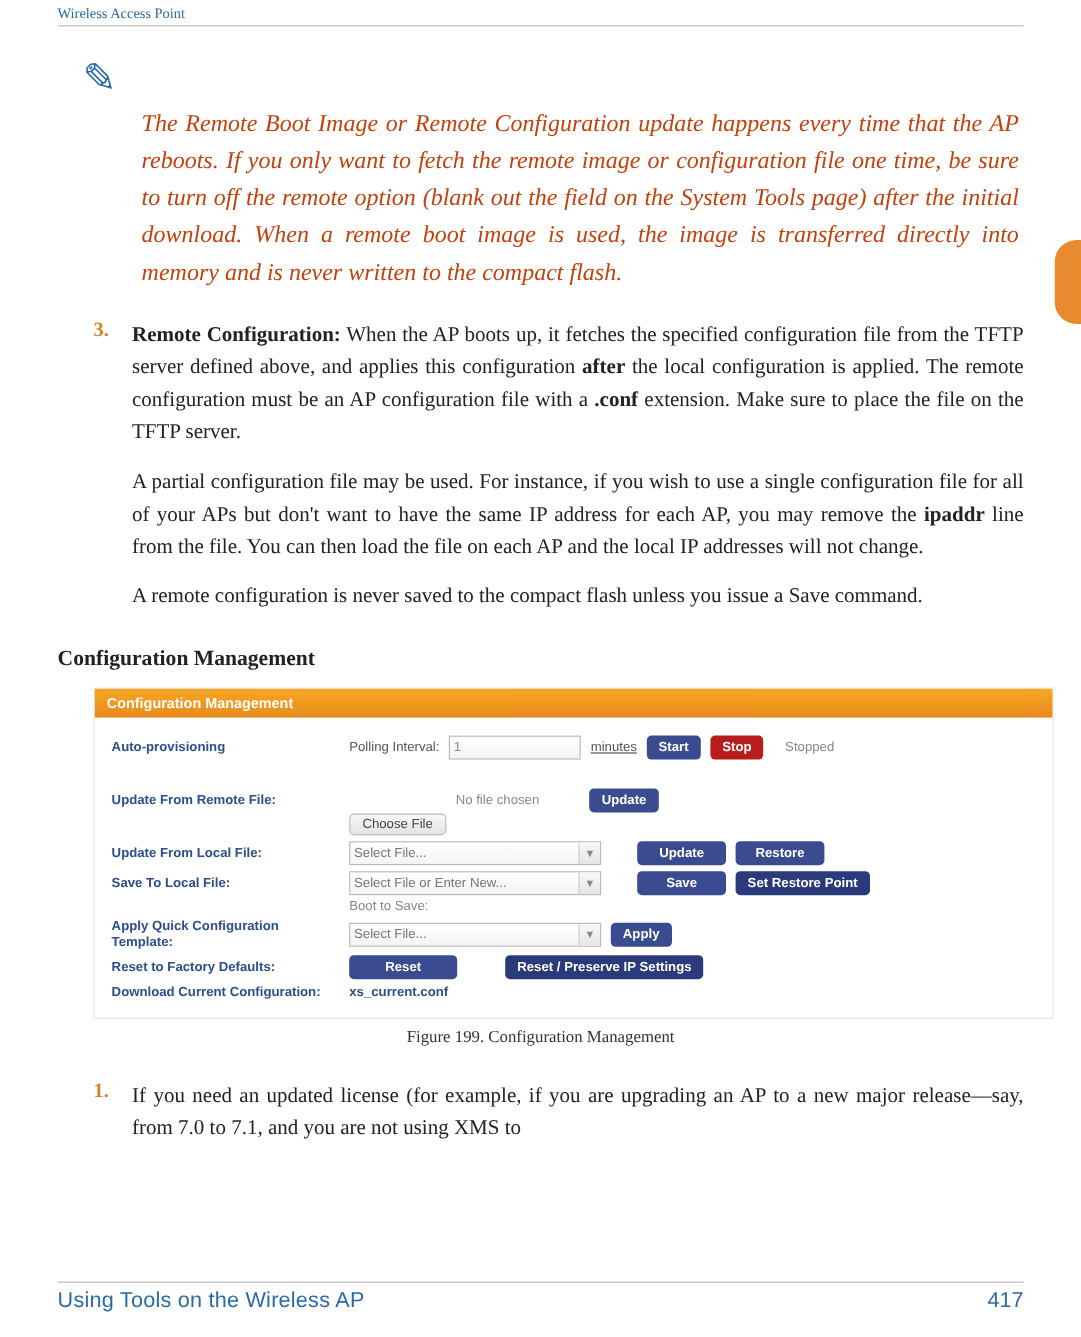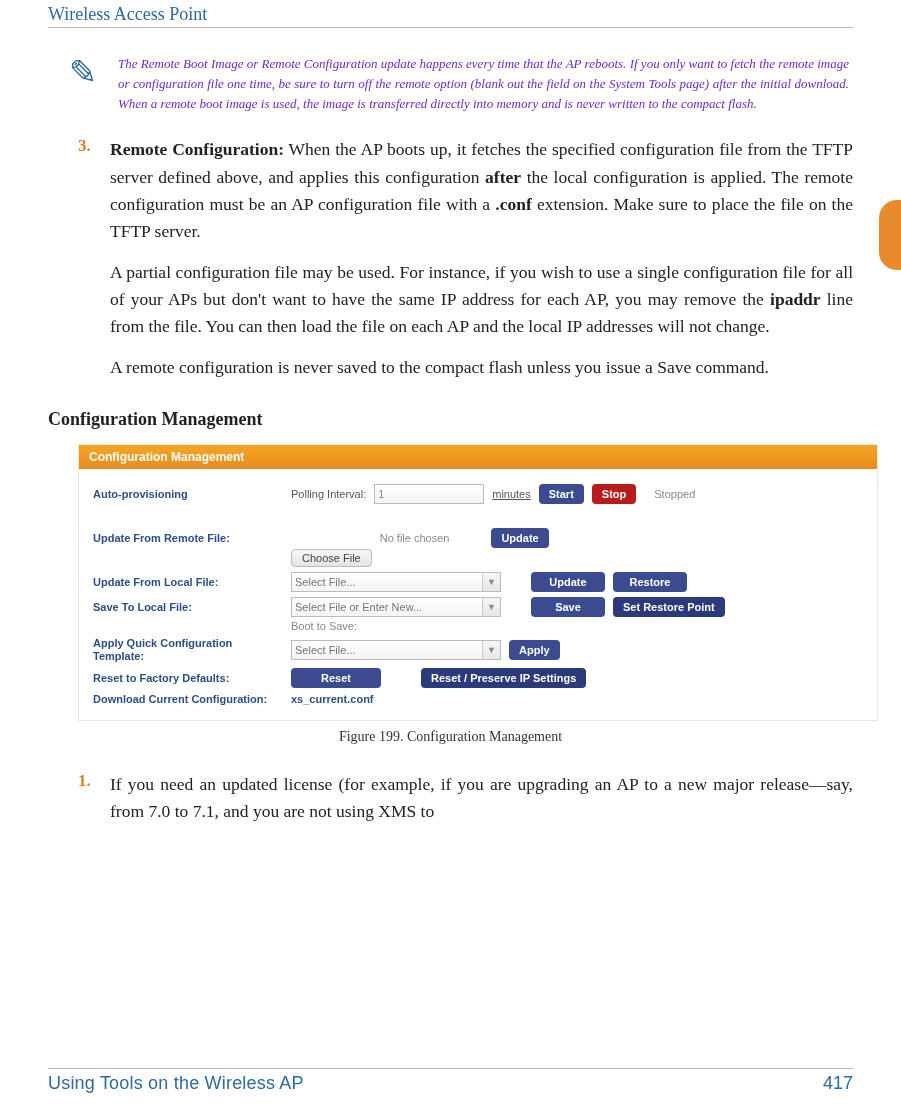--- a/index.html
+++ b/index.html
@@ -7,21 +7,21 @@
   font-family: "Palatino Linotype", "Book Antiqua", Palatino, Georgia, serif;
   width: 901px;
   height: 1114px;
   background: #fff;
   position: relative;
   color: #222;
 }
 .page { padding: 0 48px 0 48px; }
 .header {
   color: #2a6aa8;
-  font-size: 18px;
+  font-size: 12px;
   padding: 4px 0 2px 0;
   border-bottom: 0.5px solid #bbb;
   margin-bottom: 26px;
 }
 .tab-notch {
   position: absolute;
   right: 0;
   top: 200px;
   width: 22px;
   height: 70px;
@@ -32,26 +32,27 @@
 .note-icon {
   flex: 0 0 70px;
   color: #2a6aa8;
   font-size: 34px;
   text-align: center;
   line-height: 1;
   padding-top: 2px;
 }
 .note-text {
   flex: 1;
-  color: #6d28d9;
+  color: #c2410c;
   font-style: italic;
-  font-size: 13px;
+  font-size: 20px;
   line-height: 1.55;
   text-align: justify;
   padding-right: 4px;
+  margin-top: 40px;
 }
 .numitem { display: flex; margin: 0 0 14px 30px; }
 .numitem .num { flex: 0 0 32px; font-weight: bold; font-size: 17px; }
 .num.orange { color: #d8802a; }
 .numitem .body { flex: 1; font-size: 17.5px; line-height: 1.55; text-align: justify; }
 .numitem .body p { margin-bottom: 14px; }
 .subhead {
   font-family: "Palatino Linotype", Georgia, serif;
   font-weight: bold;
   font-size: 18px;

